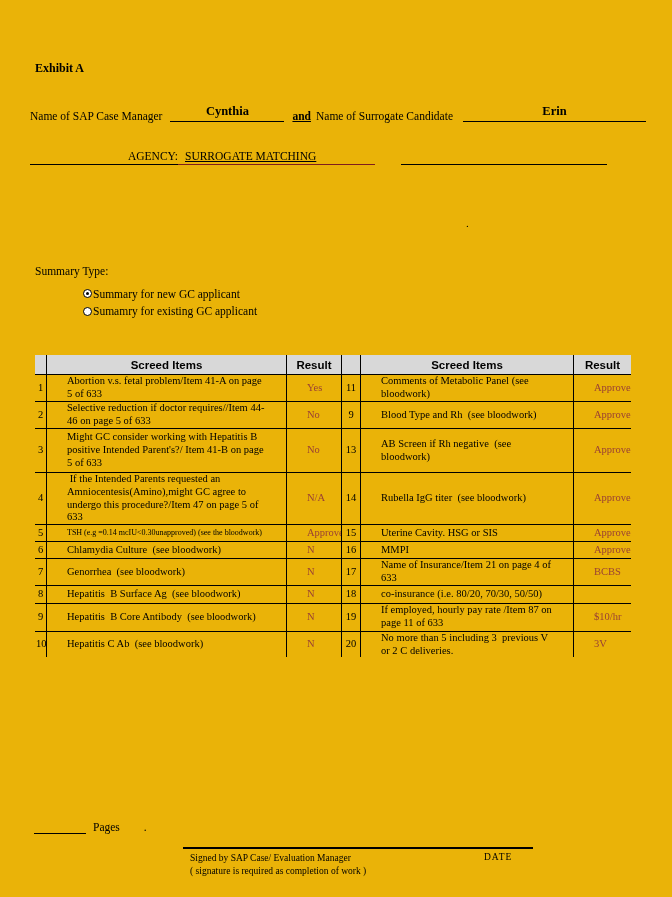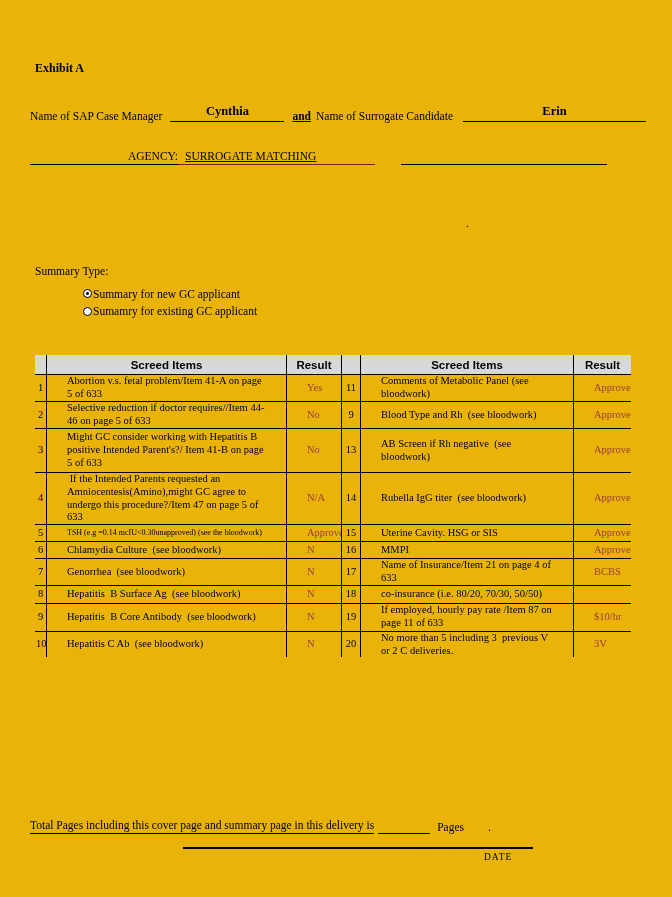--- a/index.html
+++ b/index.html
@@ -197,22 +197,25 @@
         <td class="result">N</td>
         <td class="num">20</td>
         <td class="item">No more than 5 including 3  previous V or 2 C deliveries.</td>
         <td class="result">3V</td>
       </tr>
     </tbody>
       </table>
   </div>
 
   <div class="footer-row">
-    <span class="tp-label">Total Pages including this cover page and summary page in this delivery is</span>
     <span class="tp-field"></span>
     <span class="tp-pages">Pages</span>
     <span class="tp-dot">.</span>
   </div>
 
   <div class="sign-line"></div>
+  <div class="sign-text">
+    <div>Signed  by SAP Case/ Evaluation Manager</div>
+    <div>( signature is required as completion of work  )</div>
+  </div>
   <div class="date-label">DATE</div>
 
 </div>
 
 </body></html>

